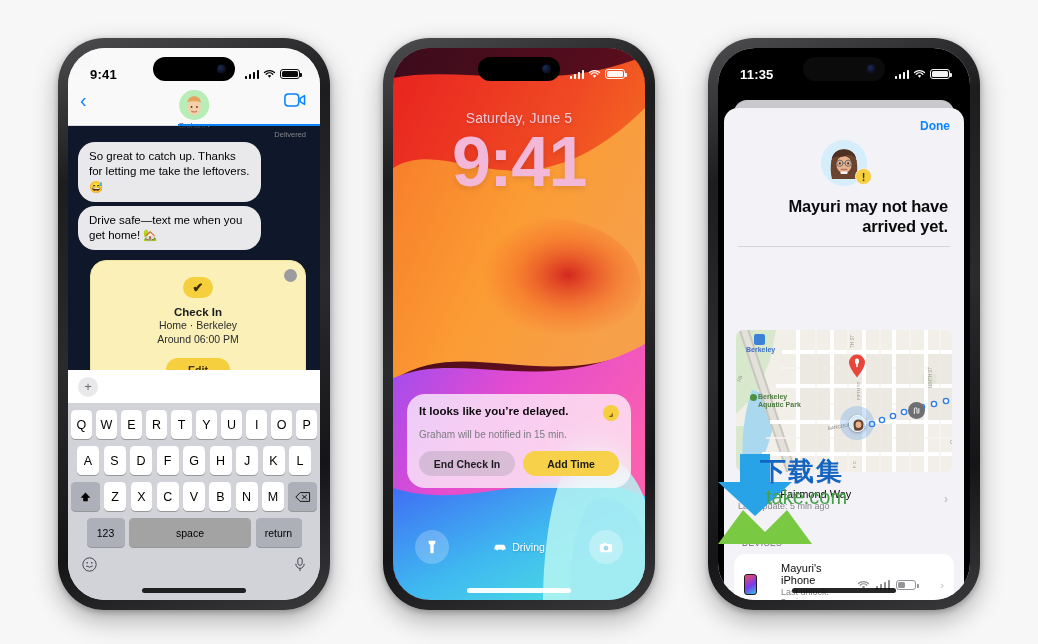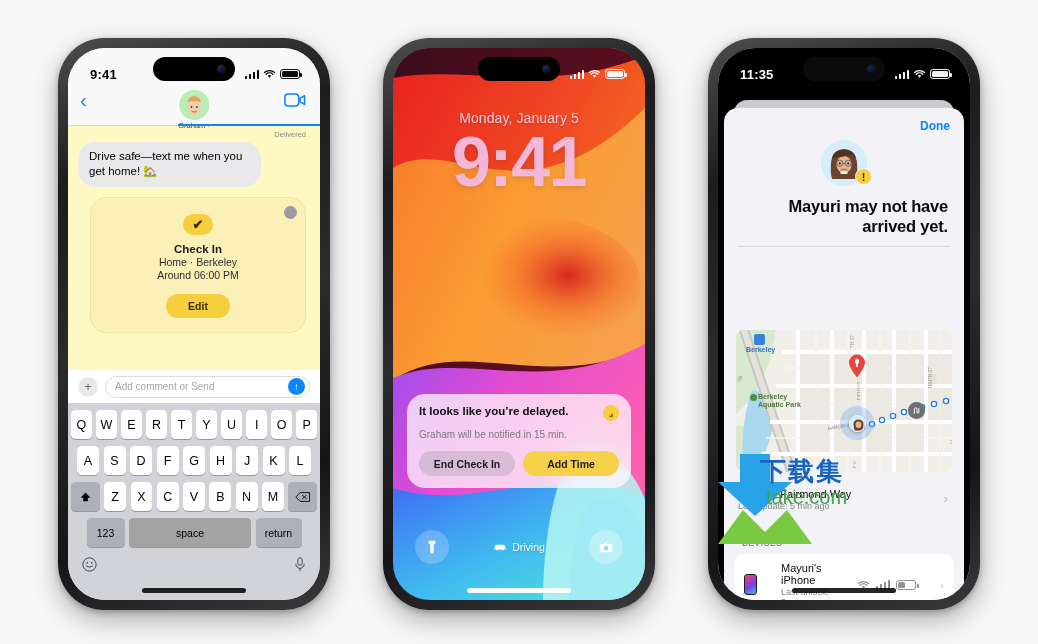--- a/index.html
+++ b/index.html
@@ -81,21 +81,21 @@
   }
   .msg-contact { position:absolute; left:50%; transform:translateX(-50%); top:42px; text-align:center; }
   .avatar-circle {
     width: 30px; height: 30px; border-radius:50%;
     background:#b8edb8; margin: 0 auto 1px; position: relative; overflow:hidden;
   }
   .contact-name { font-size:7.5px; color:#3c3c43; white-space:nowrap; }
   .contact-name .chev { color:#9b9ba0; font-size:7px; }
   .blue-line { position:absolute; left:110px; right:0; bottom:-1px; height:2.5px; background:#0a84ff; }
 
-  .msg-body { position:absolute; top:78px; left:0; right:0; bottom:197px; background:#fef9c3; }
+  .msg-body { position:absolute; top:78px; left:0; right:0; bottom:197px; background:#0f172a; }
   .delivered { text-align:right; font-size:7.5px; color:#86868b; padding: 4px 14px 3px 0; }
   .bubble {
     background:#e9e9eb; color:#000; border-radius:17px;
     padding: 7px 11px; font-size: 11.5px; line-height: 1.33;
     max-width: 183px; margin: 0 0 4px 10px; position: relative;
   }
 
   .checkin-card {
     margin: 10px 14px 0 22px;
     background:#faf0b8; border-radius:16px; padding: 12px 10px 14px;
@@ -290,38 +290,35 @@
               <path d="M12.6 21.2q2.4 1.5 4.8 0" stroke="#c47b5a" stroke-width="1.1" fill="none" stroke-linecap="round"></path>
             </svg>
           </div>
           <div class="contact-name"><span>Graham</span> <span class="chev">›</span></div>
         </div>
         <div class="blue-line"></div>
       </div>
 
       <div class="msg-body">
         <div class="delivered">Delivered</div>
+        <div class="bubble">So great to catch up. Thanks for letting me take the leftovers. 😅</div>
         <div class="bubble">Drive safe—text me when you get home! 🏡</div>
 
         <div class="checkin-card">
           <div class="ci-close" style="font-size:0">close-icon</div>
           <div class="ci-check">✔</div>
           <div class="ci-title">Check In</div>
           <div class="ci-sub">Home · Berkeley</div>
           <div class="ci-sub">Around 06:00 PM</div>
           <div class="ci-edit">Edit</div>
         </div>
       </div>
 
       <div class="msg-inputbar">
         <div class="plus-btn">+</div>
-        <div class="input-pill">
-          <span class="ph">Add comment or Send</span>
-          <span class="send-btn">↑</span>
-        </div>
       </div>
 
       <div class="keyboard">
         <div class="kb-row">
           <div class="key">Q</div>
           <div class="key">W</div>
           <div class="key">E</div>
           <div class="key">R</div>
           <div class="key">T</div>
           <div class="key">Y</div>
@@ -450,21 +447,21 @@
             <path d="M8 10.6 5.9 8.3a3 3 0 0 1 4.2 0Z" fill="currentColor"></path>
             <path d="M3.9 6.3a6 6 0 0 1 8.2 0" stroke="currentColor" stroke-width="1.5" fill="none" stroke-linecap="round"></path>
             <path d="M1.8 4.2a9 9 0 0 1 12.4 0" stroke="currentColor" stroke-width="1.5" fill="none" stroke-linecap="round"></path>
           </svg>
           <div class="batt">
               <div class="fill"></div>
             </div>
         </div>
       </div>
 
-      <div class="lock-date">Monday, January 5</div>
+      <div class="lock-date">Saturday, June 5</div>
       <div class="lock-time">9:41</div>
 
       <div class="delay-card">
         <div class="delay-icon">⌟</div>
         <div class="delay-title">It looks like you’re delayed.</div>
         <div class="delay-sub">Graham will be notified in 15 min.</div>
         <div class="delay-btns">
           <div class="delay-btn grey">End Check In</div>
           <div class="delay-btn yellow">Add Time</div>
         </div>

